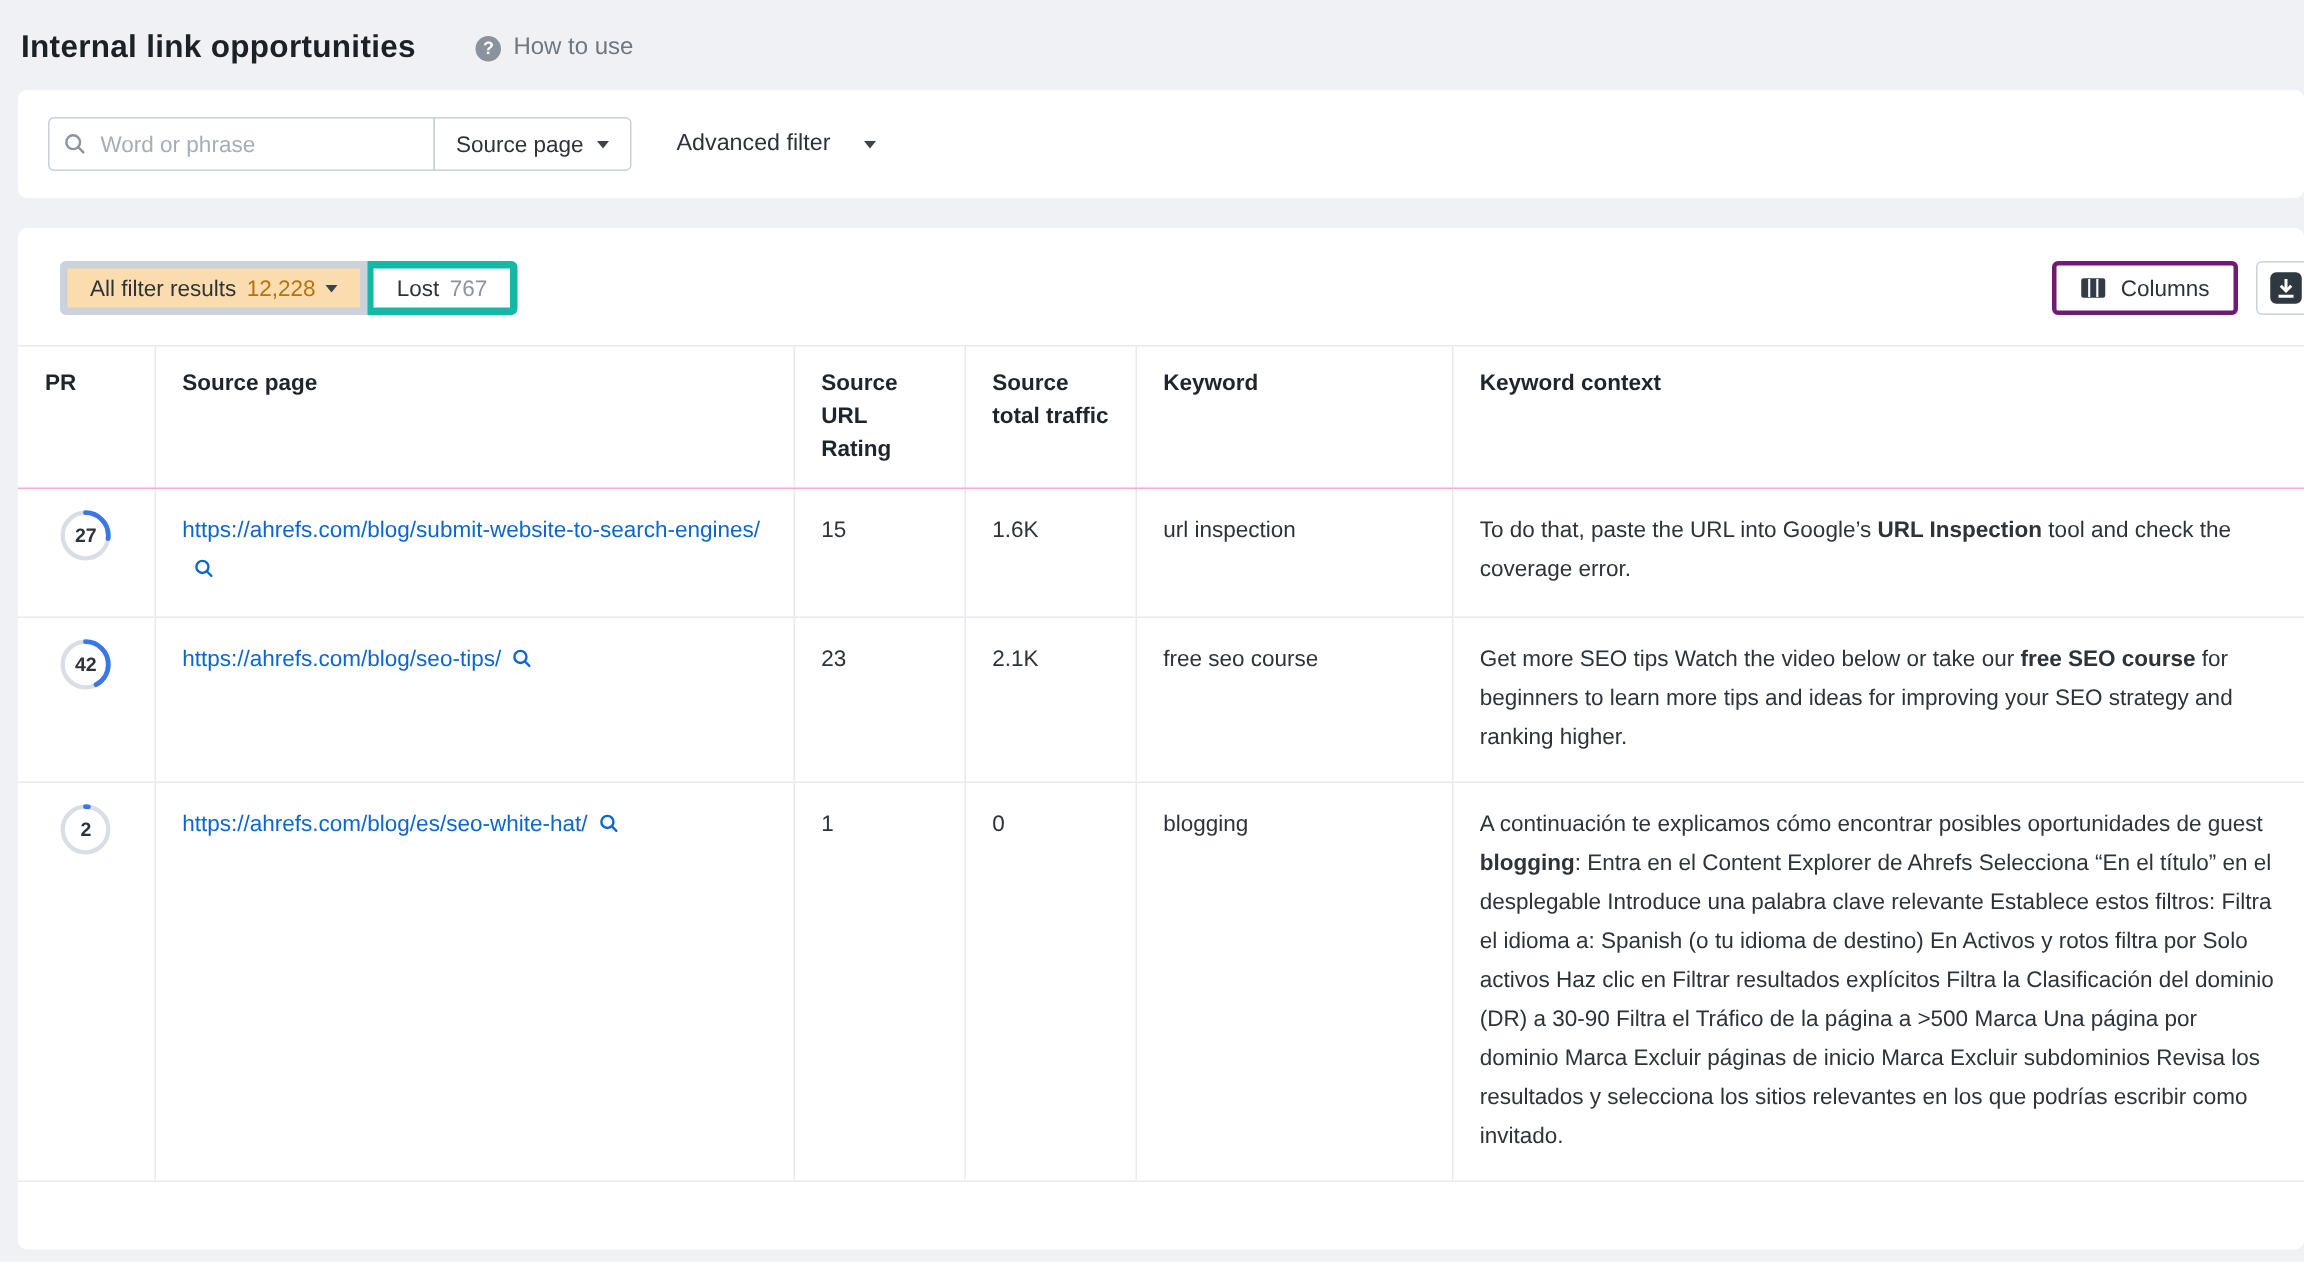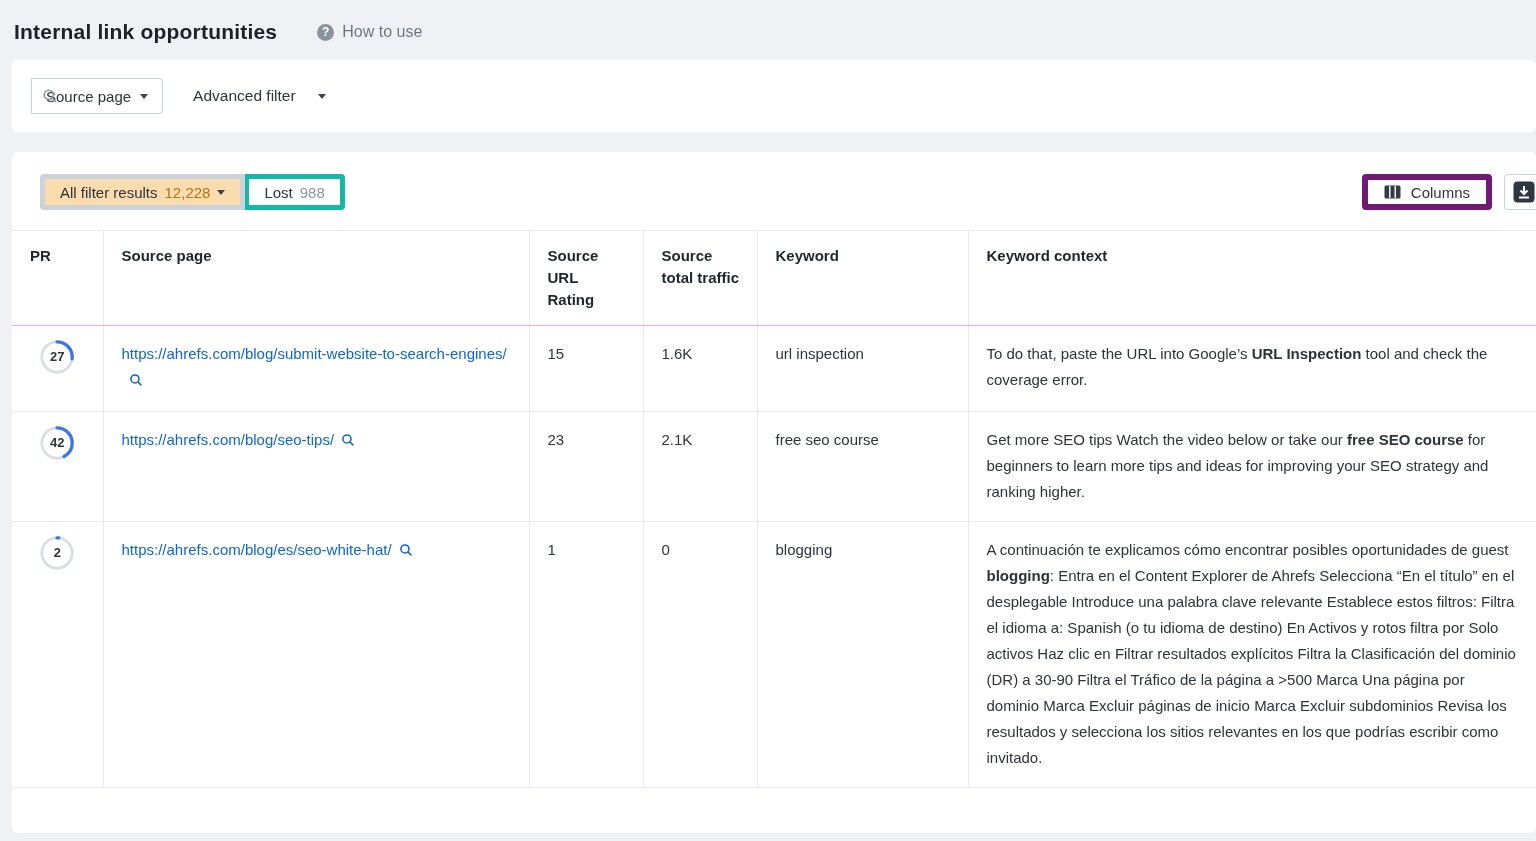--- a/index.html
+++ b/index.html
@@ -36,21 +36,21 @@
   .seg { display:flex; }
   .seg-btn { height:36px; display:flex; align-items:center; gap:7px; padding:0 15px;
     border:5px solid #14b8a6; background:#fff; margin-left:-1px; font-size:15px; color:#2e3338;
     cursor:pointer; font-family:inherit; white-space:nowrap; }
   .seg-btn:first-child { border-radius:4px 0 0 4px; margin-left:0; }
   .seg-btn:last-child { border-radius:0 4px 4px 0; }
   .seg-btn.active { background:#fbdcae; border-color:#e7c astronomical; }
   .seg-btn.active { background:#fbdcae; border-color:#ccd2d9; z-index:1; }
   .seg-count { color:#8c939b; }
   .seg-btn.active .seg-count { color:#b07413; }
-  .columns-btn { margin-left:auto; height:36px; border:6px solid #701a75; border-radius:4px;
+  .columns-btn { margin-left:auto; height:36px; border:3px solid #701a75; border-radius:4px;
     background:#fff; display:flex; align-items:center; gap:10px; padding:0 16px; font-size:15px;
     color:#2e3338; cursor:pointer; font-family:inherit; }
   .export-btn { position:absolute; right:-18px; top:0; height:36px; width:50px;
     border:1px solid #ccd2d9; border-radius:4px; background:#fff; display:flex; align-items:center;
     justify-content:flex-start; padding-left:8px; cursor:pointer; }
 
   
   table { width:100%; border-collapse:collapse; table-layout:fixed; }
   thead th { text-align:left; vertical-align:top; font-size:15px; color:#1f252b; font-weight:bold;
     padding:14px 16px 14px 18px; border-top:1px solid #e7eaee; border-bottom:1px solid #f9a8d4; line-height:22px; }
@@ -82,20 +82,21 @@
 </div>
 
 <div class="card filter-card">
   <div class="search-box">
     <span class="mag-icon">
       <svg width="16" height="16" viewBox="0 0 16 16">
           <circle cx="6.8" cy="6.8" r="4.6" fill="none" stroke="#8d959d" stroke-width="1.6"></circle>
           <line x1="10.3" y1="10.3" x2="13.6" y2="13.6" stroke="#8d959d" stroke-width="1.6" stroke-linecap="round"></line>
         </svg>
     </span>
+    <input class="search-input" placeholder="Word or phrase" style="">
     <button class="scope-btn">
       <span>Source page</span>
       <span class="caret"></span>
     </button>
   </div>
   <button class="adv-btn">
     <span>Advanced filter</span>
     <span class="caret"></span>
   </button>
 </div>
@@ -103,21 +104,21 @@
 <div class="card main-card">
   <div class="toolbar">
     <div class="seg">
       <button class="seg-btn active">
         <span>All filter results</span>
         <span class="seg-count">12,228</span>
         <span class="caret"></span>
       </button>
       <button class="seg-btn">
         <span>Lost</span>
-        <span class="seg-count">988</span>
+        <span class="seg-count">767</span>
       </button>
     </div>
     <button class="columns-btn">
       <span style="display:flex;">
         <svg width="17" height="14" viewBox="0 0 17 14">
             <rect x="0.5" y="0.5" width="16" height="13" rx="1.5" fill="#333b44"></rect>
             <line x1="5.8" y1="1" x2="5.8" y2="13" stroke="#fff" stroke-width="1.4"></line>
             <line x1="11.2" y1="1" x2="11.2" y2="13" stroke="#fff" stroke-width="1.4"></line>
           </svg>
       </span>

